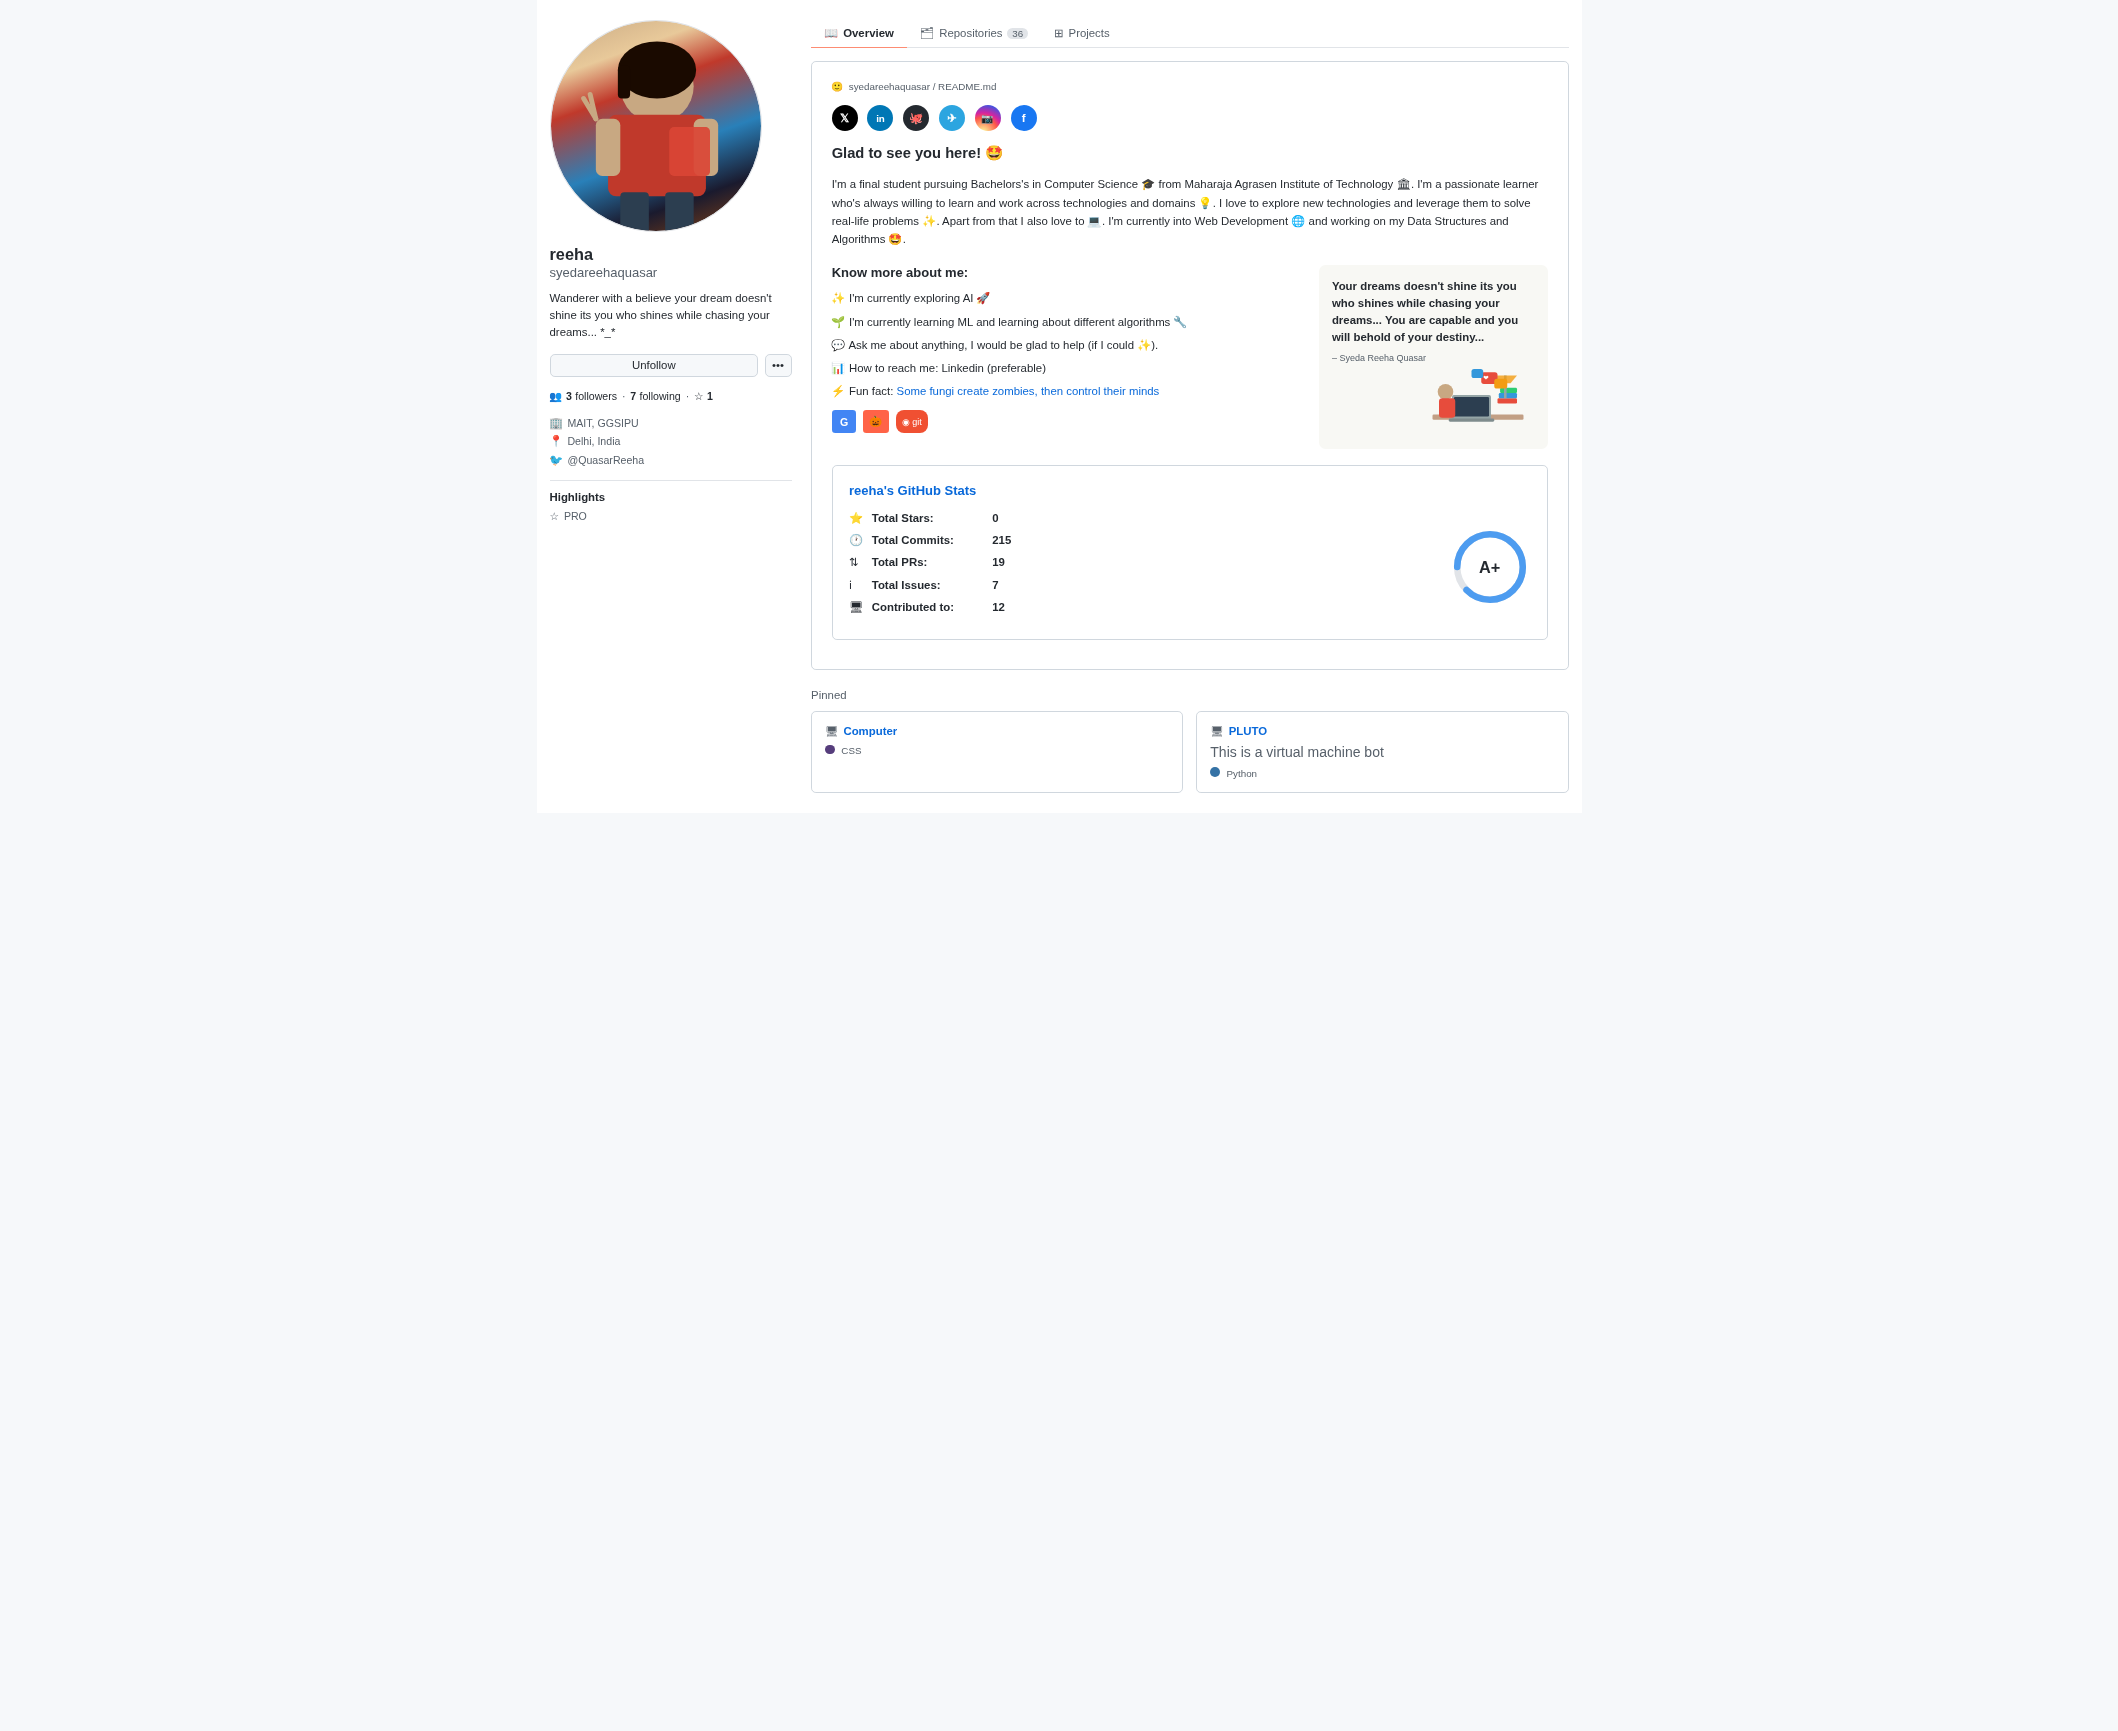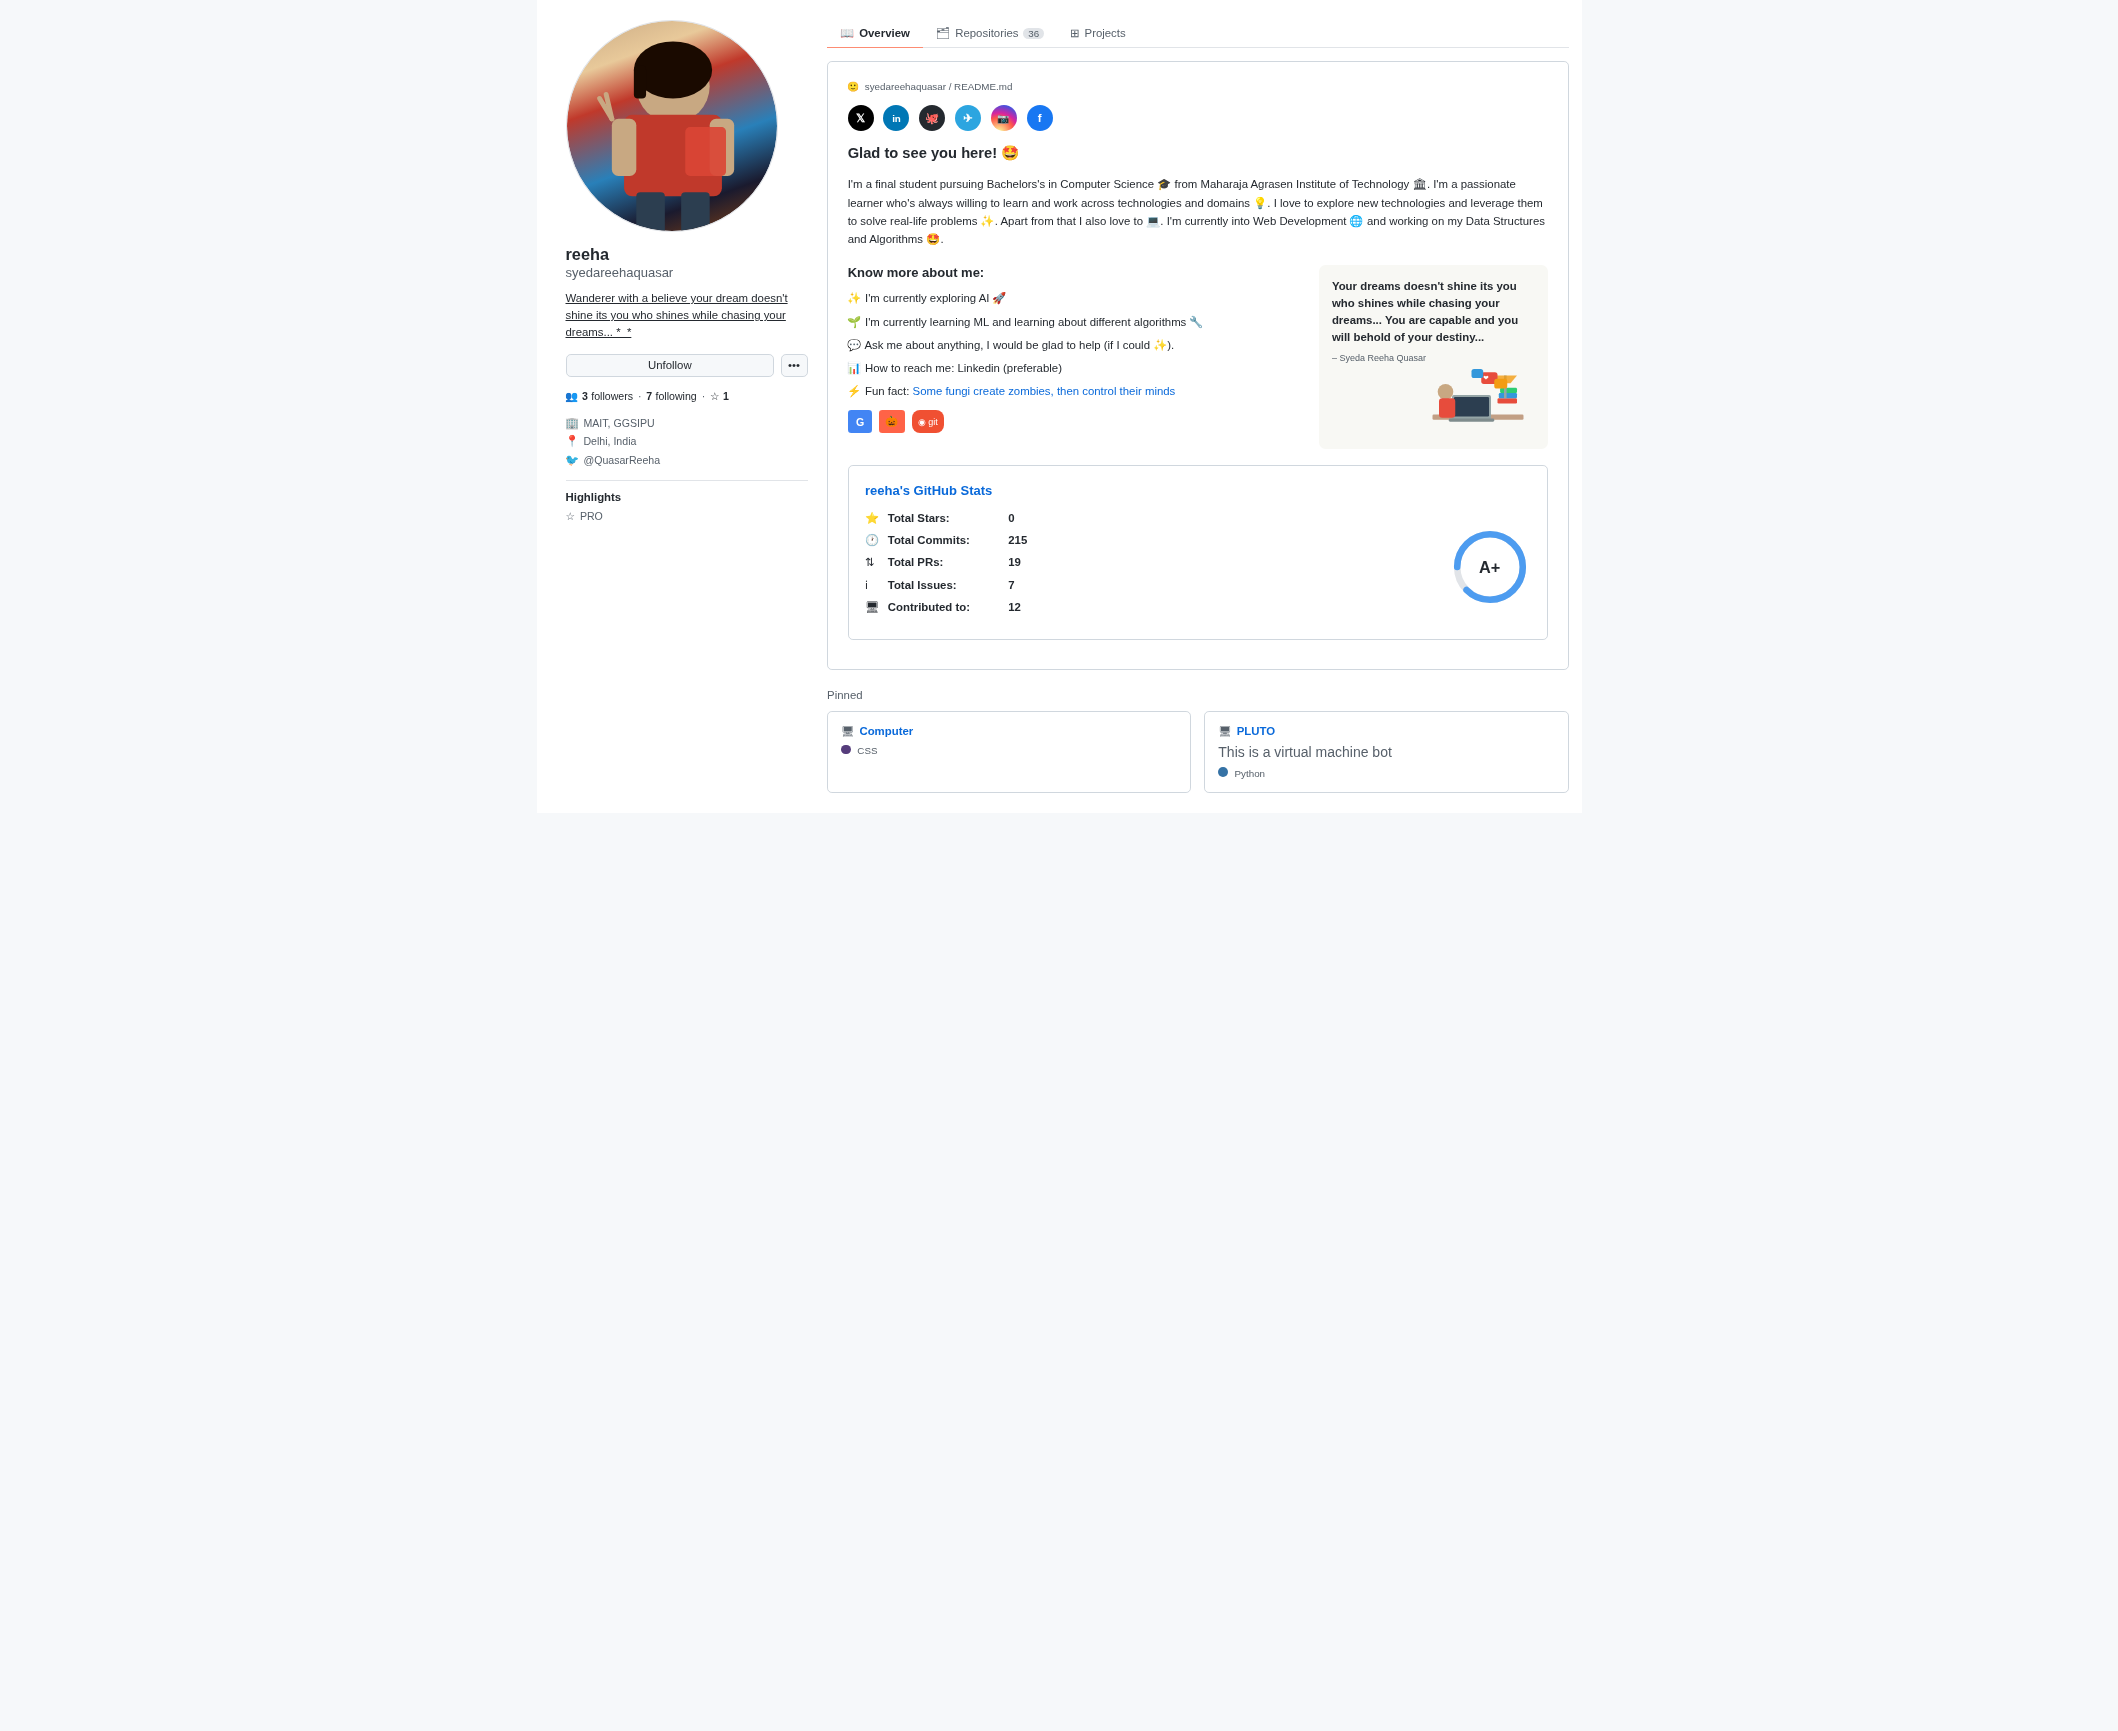--- a/index.html
+++ b/index.html
@@ -15,21 +15,20 @@
       max-width: 1045px;
       margin: 0 auto;
       padding: 19.6px 13px;
       gap: 19.6px;
       background: #fff;
     }
     
     .sidebar {
       width: 242px;
       flex-shrink: 0;
-      margin-left: 16px;
     }
     .avatar-container {
       width: 212px;
       height: 212px;
       border-radius: 50%;
       overflow: hidden;
       margin-bottom: 13px;
       position: relative;
       background: #e1e4e8;
       border: 0.8px solid #e1e4e8;
@@ -66,21 +65,20 @@
       font-size: 13px;
       font-weight: 300;
       color: #57606a;
       margin-bottom: 9.8px;
     }
     .bio {
       font-size: 11.4px;
       color: #24292f;
       margin-bottom: 13px;
       line-height: 1.5;
-      text-decoration: underline;
     }
     .action-row {
       display: flex;
       gap: 6.5px;
       margin-bottom: 13px;
       align-items: center;
     }
     .btn-unfollow {
       flex: 1;
       padding: 4.1px 13px;

